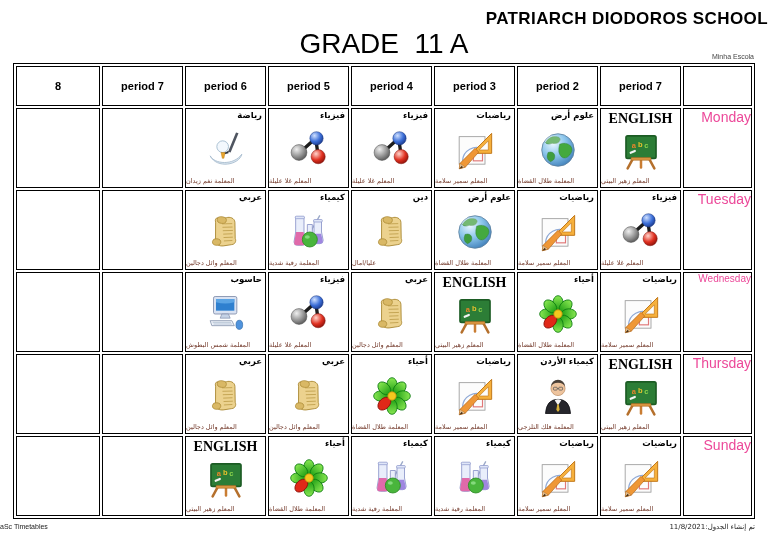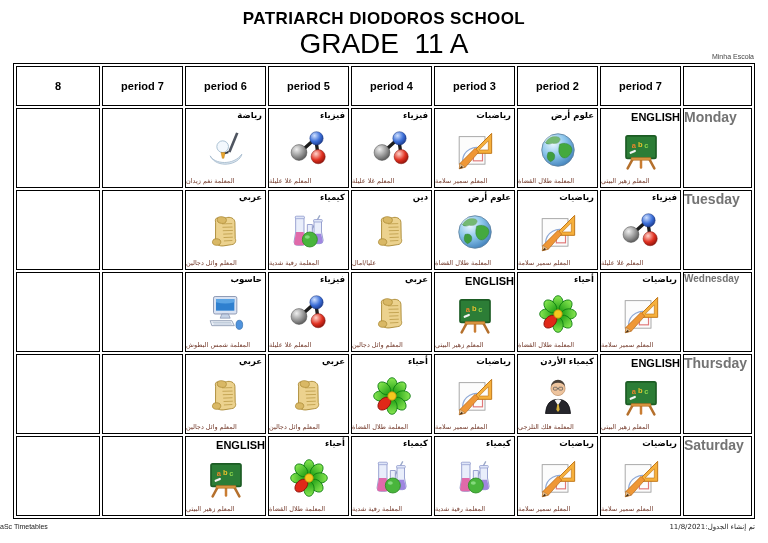--- a/index.html
+++ b/index.html
@@ -1,31 +1,31 @@
 <!DOCTYPE html>
 <html><head>
 <meta charset="utf-8">
 <style>
   *{box-sizing:border-box}
   html,body{margin:0;padding:0}
   body{width:768px;height:543px;background:#fff;font-family:"Liberation Sans",sans-serif;position:relative;overflow:hidden}
-  .school-title{text-align:center;font-weight:bold;font-size:17px;padding-top:9px;letter-spacing:.4px;color:#000}
+  .school-title{text-align:right;font-weight:bold;font-size:17px;padding-top:9px;letter-spacing:.4px;color:#000}
   .grade-title{text-align:center;font-size:28px;line-height:1.05;white-space:pre;color:#000}
   .watermark{position:absolute;top:53px;right:14px;font-size:7px;color:#444}
   table.timetable{position:absolute;left:13px;top:63px;width:742px;border-collapse:separate;border-spacing:2px;border:1px solid #000;table-layout:fixed;background:#fff}
   table.timetable td{border:1px solid #000;padding:0;overflow:hidden;background:#fff}
   tr.header-row td{height:40px;text-align:center;font-weight:bold;font-size:11px;vertical-align:middle}
   tr.body-row td{height:78px;vertical-align:top}
   .cell{display:flex;flex-direction:column;height:78px}
   .subj{direction:rtl;text-align:right;font-size:8.5px;font-weight:bold;padding:2px 3px 0 0;line-height:1.1;font-family:"DejaVu Sans",sans-serif;color:#000;height:13px;white-space:nowrap}
-  .subj.latin{direction:ltr;text-align:right;font-family:Liberation Sans, sans-serif;font-size:11px;padding:2px 0 0 0}
+  .subj.latin{direction:ltr;text-align:center;font-family:Liberation Serif, serif;font-size:14px;padding:2px 0 0 0}
   .icon-wrap{flex:1;display:flex;align-items:center;justify-content:center;min-height:0}
   .icon-wrap svg{width:40px;height:40px;display:block}
   .teacher{direction:rtl;text-align:left;font-size:6.5px;color:#73392a;padding:0 3px 2px 0;font-family:"DejaVu Sans",sans-serif;line-height:1.1;height:9px;white-space:nowrap}
-  td.daycell{text-align:left;vertical-align:middle;font-weight:bold;font-size:14px;color:#737373}
+  td.daycell{text-align:right;vertical-align:middle;font-weight:normal;font-size:14px;color:#ec4899}
   td.daycell.small{font-size:10px}
   .footer{position:absolute;left:0;right:13px;top:523px;font-size:7px;color:#222;display:flex;justify-content:space-between}
   .footer-right{direction:rtl;font-family:"DejaVu Sans",sans-serif}
 </style>
 </head>
 <body>
 
 <svg width="0" height="0" style="position:absolute" aria-hidden="true">
   <defs>
     <radialGradient id="sphGrey" cx="35%" cy="30%" r="80%">
@@ -650,21 +650,21 @@
                 <path d="M44 4 L44 28 L20 28 Z" fill="#f6b03c" stroke="#c2781a" stroke-width="1.2"></path>
                 <path d="M40 13 L40 24 L29 24 Z" fill="#fcfcfc" stroke="#c2781a" stroke-width=".8"></path>
                 <path d="M6 40 L24 22 l4.5 4.5 L12.5 44.5 l-7 2 z" fill="#ef9736" stroke="#b26414" stroke-width=".8"></path>
                 <path d="M6 40 l-1 6.5 7.5 -2 z" fill="#e8c79a" stroke="#b26414" stroke-width=".6"></path>
                 <path d="M8.3 42.6 l-3.3 3.9 4.4 -1.1 z" fill="#4a3115"></path>
               </svg>
             </div>
             <div class="teacher">المعلم سمير سلامة</div>
           </div>
         </td>
-        <td class="daycell">Saturday</td>
+        <td class="daycell">Sunday</td>
       </tr>
     </tbody>
 </table>
 
 <div class="footer">
   <span class="footer-left">aSc Timetables</span>
   <span class="footer-right">تم إنشاء الجدول:11/8/2021</span>
 </div>
 
 </body></html>

